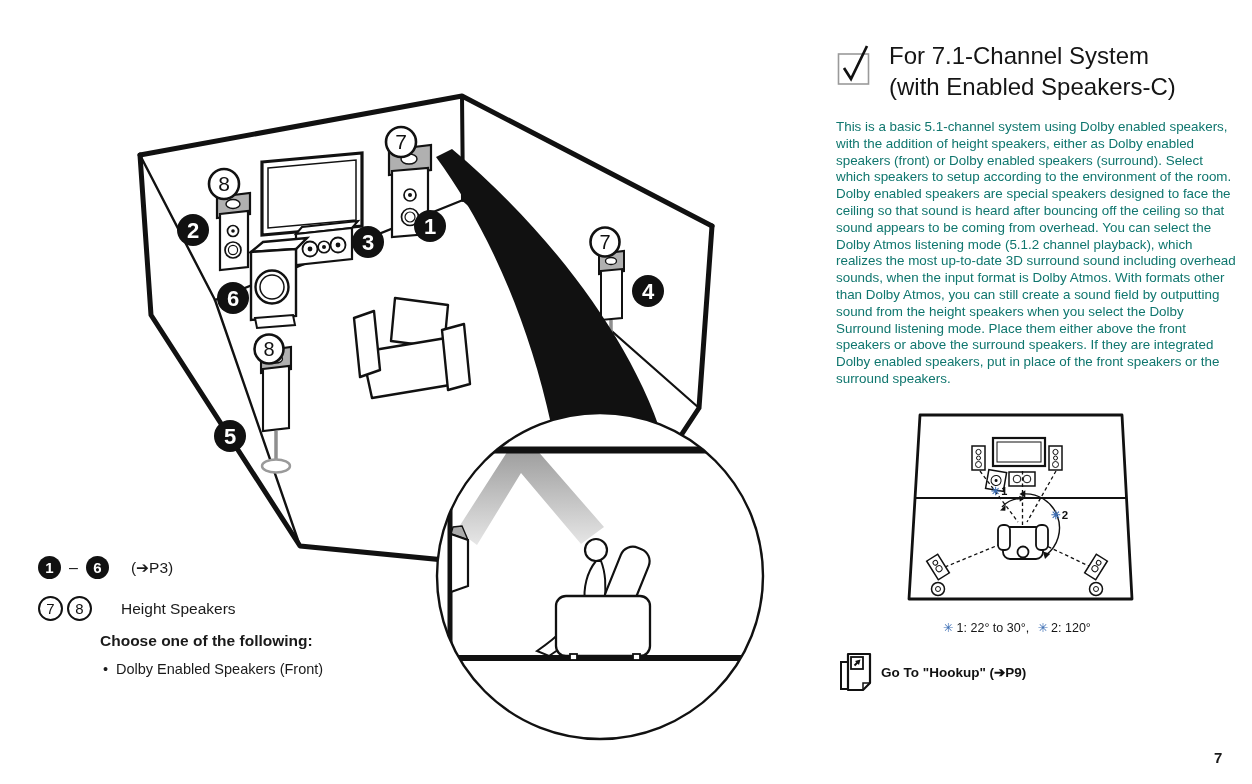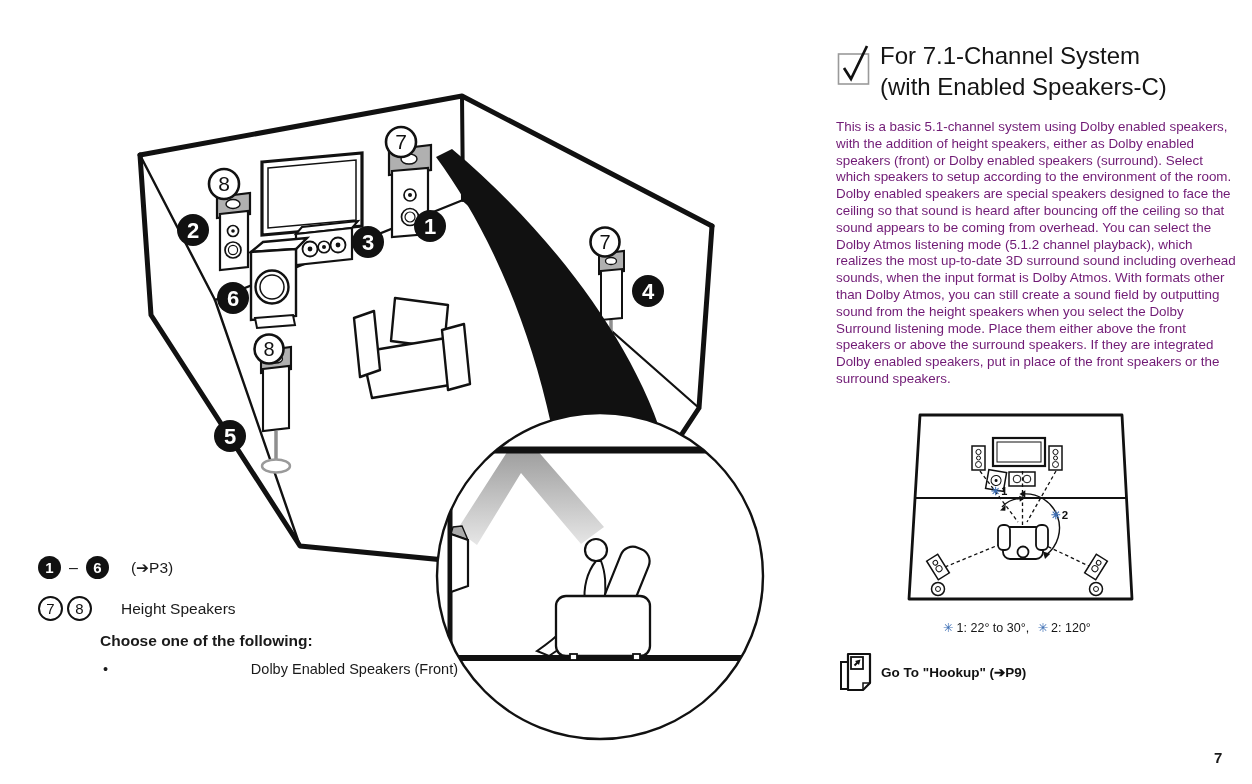--- a/index.html
+++ b/index.html
@@ -19,30 +19,30 @@
     background:#111;color:#fff;font-weight:700;font-size:15px;
     align-items:center;justify-content:center;}
   .badge-outline{display:inline-flex;width:21px;height:21px;border-radius:50%;
     background:#fff;border:2.2px solid #111;color:#111;font-weight:500;font-size:15px;
     align-items:center;justify-content:center;}
   .legend-dash{font-size:16px;margin:0 1px;}
   .legend-ref{font-size:15.5px;margin-left:15px;}
   .legend-height-label{font-size:15.5px;margin-left:25px;}
   .legend-choose{font-size:15.5px;margin-left:62px;margin-bottom:9px;font-weight:bold;}
   .legend-options{list-style:none;margin:0;padding:0 0 0 78px;}
-  .legend-options li{font-size:14.5px;line-height:20px;position:relative;text-align:right;}
+  .legend-options li{font-size:14.5px;line-height:20px;position:relative;}
   .legend-options li::before{content:"•";position:absolute;left:-13px;}
 
   
   .article{position:absolute;left:836px;top:40px;width:402px;}
-  .title-row{display:flex;align-items:flex-start;gap:7px;}
+  .title-row{display:flex;align-items:flex-start;gap:16px;}
   .cb-svg{flex:0 0 auto;margin-top:2px;}
   h1.doc-title{margin:0;font-size:24px;line-height:31px;font-weight:400;color:#151515;}
   .body-text{margin-top:17px;}
-  .body-text p{margin:0;font-size:13.4px;line-height:16.8px;color:#701a75;}
+  .body-text p{margin:0;font-size:13.4px;line-height:16.8px;color:#0f766e;}
 
   .setup-wrap{margin:21px 0 0 57px;width:248px;}
   .caption{width:248px;margin:7px 0 0 57px;text-align:center;font-size:12.5px;color:#151515;}
   .caption .star{color:#3c6eb4;margin-right:3px;}
   .caption .star2{margin-left:5px;}
   .goto{display:flex;align-items:center;gap:8px;margin-top:17px;margin-left:3px;}
   .goto-label{font-size:13.5px;font-weight:700;color:#111;}
 
   .page-num{position:absolute;left:1214px;top:749px;font-size:15px;font-weight:700;}
 

